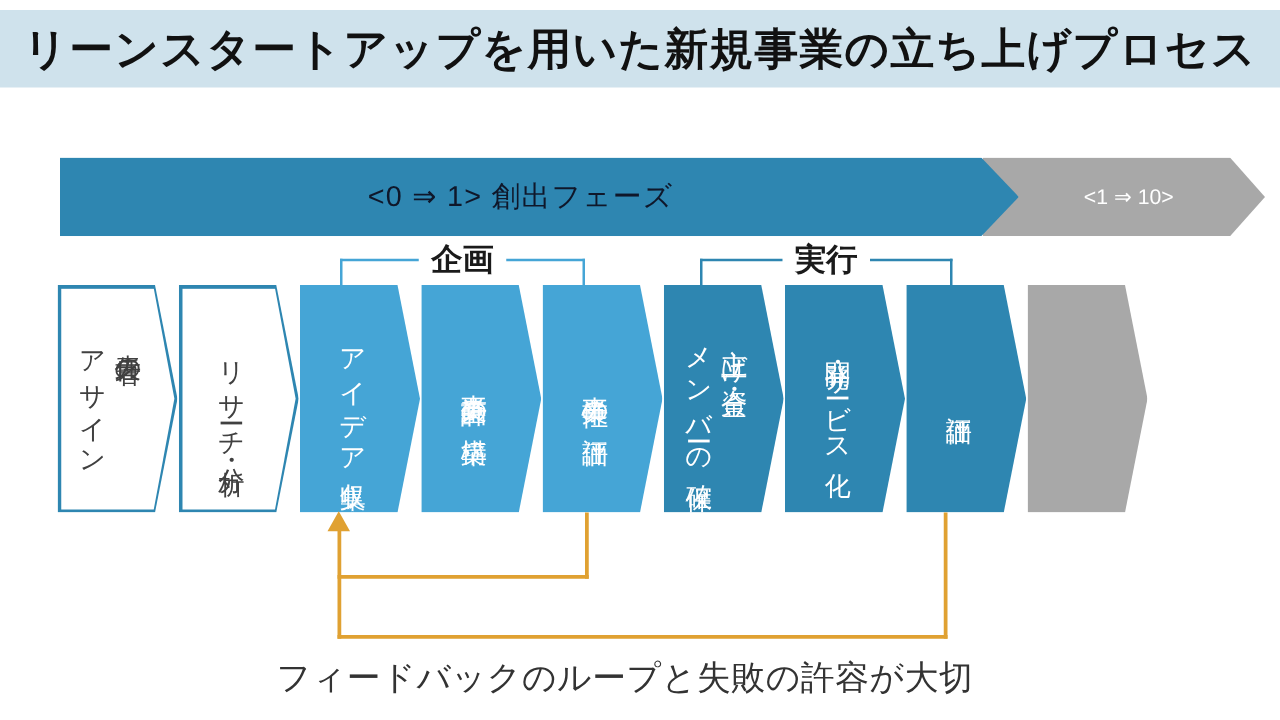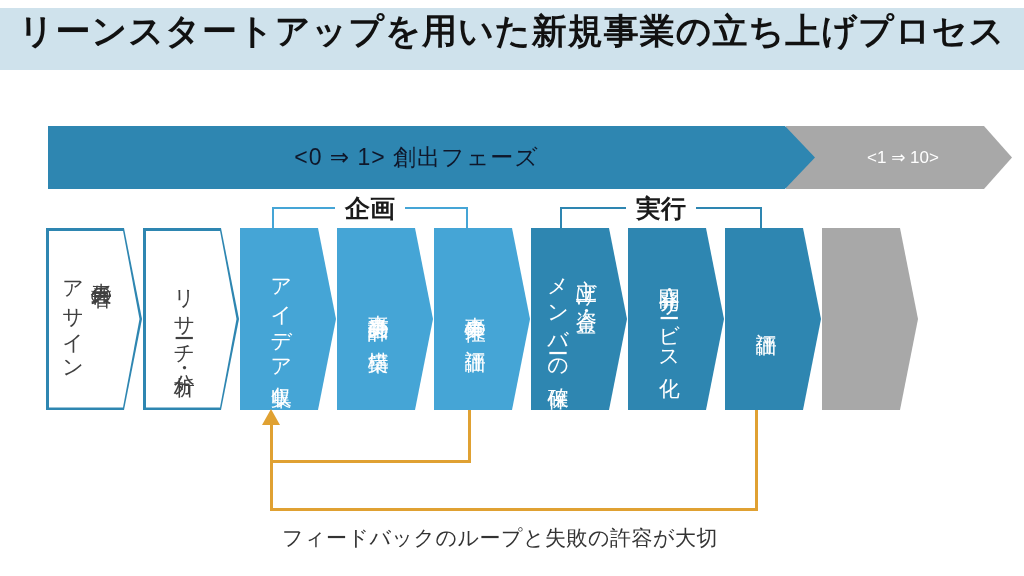--- a/index.html
+++ b/index.html
@@ -14,21 +14,21 @@
   html,body { width:1024px; height:576px; }
   body {
     position:relative; overflow:hidden; background:#ffffff;
     font-family:"Liberation Sans","DejaVu Sans",sans-serif;
   }
 
   
   .title-bar {
     position:absolute; left:0; top:8px; width:1024px; height:62px;
     background:var(--title-bg);
-    display:flex; align-items:flex-start; justify-content:center;
+    display:flex; align-items:center; justify-content:center;
   }
   .title-text { font-size:35px; font-weight:bold; color:#111; letter-spacing:1px; }
 
   
   .phase-creation {
     position:absolute; left:48px; top:126px; width:767px; height:63px;
     background:var(--teal); z-index:2;
     clip-path:polygon(0 0, calc(100% - 30px) 0, 100% 50%, calc(100% - 30px) 100%, 0 100%);
     display:flex; align-items:center; justify-content:center; padding-right:30px;
   }
@@ -86,21 +86,21 @@
   .fb-v-main { left:270px; top:424px; width:3px; height:87px; }
   .fb-arrow {
     position:absolute; left:262px; top:409px; width:0; height:0; z-index:4;
     border-left:9px solid transparent; border-right:9px solid transparent;
     border-bottom:16px solid var(--orange);
   }
 
   
   .caption {
     position:absolute; left:0; top:524px; width:1000px; text-align:center;
-    font-size:21px; color:#333; letter-spacing:0.5px;
+    font-size:27px; color:#333; letter-spacing:0.5px;
   }
 </style>
 </head>
 <body>
 
 <div class="title-bar">
   <div class="title-text">リーンスタートアップを用いた新規事業の立ち上げプロセス</div>
 </div>
 
 <div class="phase-creation">

